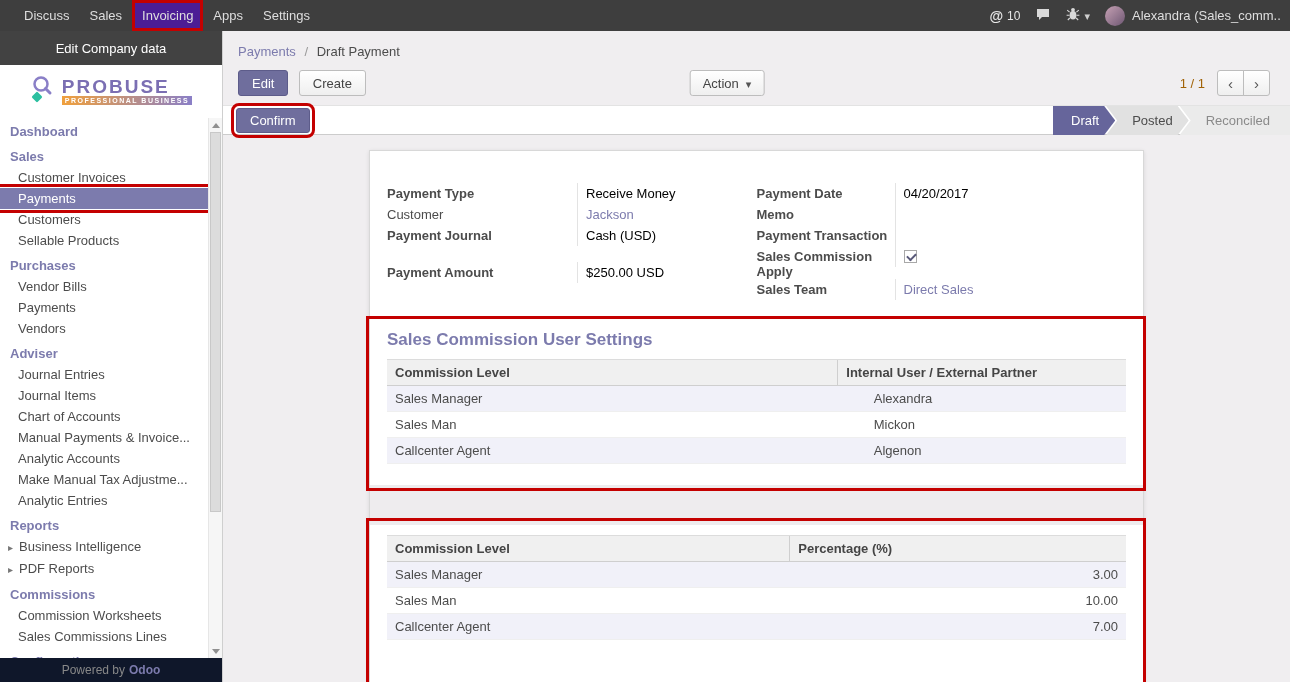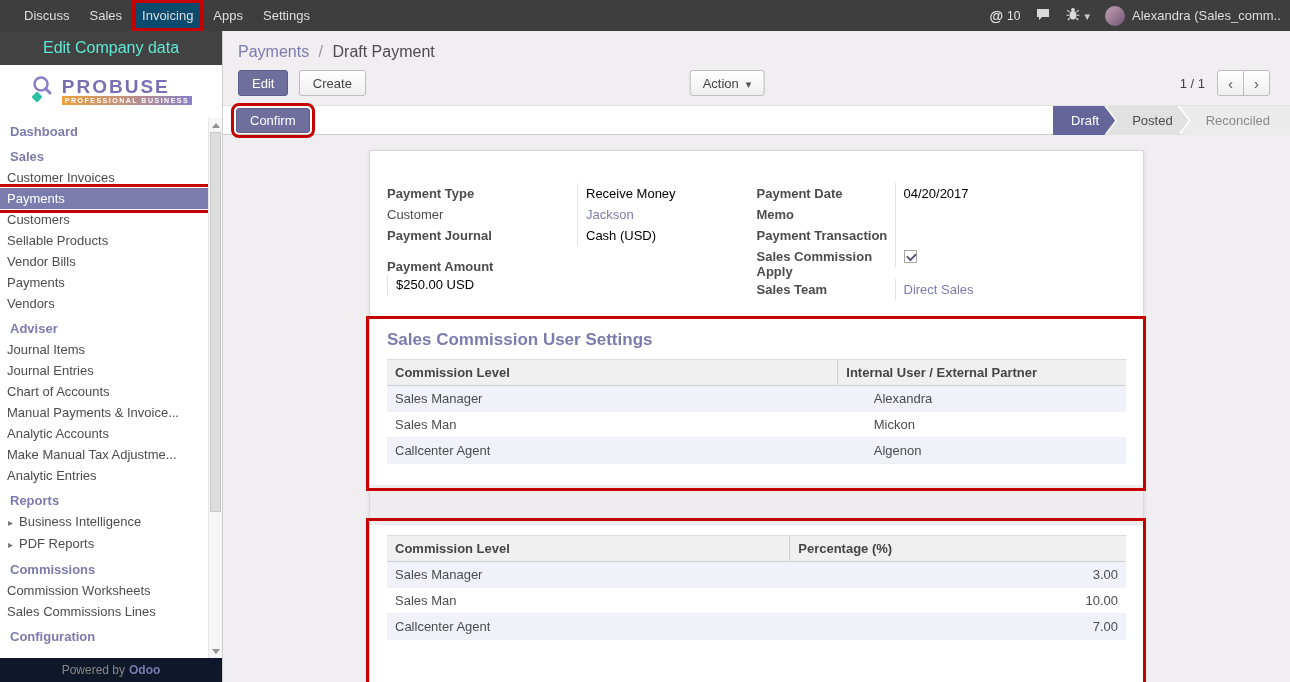--- a/index.html
+++ b/index.html
@@ -4,89 +4,89 @@
 <style>
   * { margin:0; padding:0; box-sizing:border-box; }
   html,body { width:1290px; height:682px; overflow:hidden; }
   body { font-family:"Liberation Sans","DejaVu Sans",sans-serif; background:#e9e7e9; }
   .page { position:relative; width:1290px; height:682px; overflow:hidden; background:#f0eef0; }
 
   
   .topbar { position:absolute; top:0; left:0; right:0; height:31px; background:#3e3e3e; color:#dedede; font-size:13px; display:flex; justify-content:space-between; z-index:10; }
   .topbar-menus { display:flex; align-items:stretch; padding-left:14px; }
   .tmenu { display:flex; align-items:center; padding:0 10px; cursor:pointer; white-space:nowrap; }
-  .tmenu.active { background:#0c4a6e; }
+  .tmenu.active { background:#4c1d95; }
   .topbar-right { display:flex; align-items:center; gap:15px; padding-right:10px; }
   .systray-item { display:flex; align-items:center; gap:4px; cursor:pointer; }
   .at-icon::before { content:"@"; font-weight:bold; font-size:14px; color:#e6e6e6; }
   .count { font-size:12px; color:#e6e6e6; }
   .caret-down::before { content:"▾"; font-size:11px; color:#cfcfcf; }
   .user-menu { display:flex; align-items:center; gap:7px; cursor:pointer; max-width:175px; }
   .avatar { width:20px; height:20px; border-radius:50%; background:linear-gradient(135deg,#c6a1b4,#6e5773); flex:none; }
   .user-name { white-space:nowrap; overflow:hidden; }
 
   
   .sidebar { position:absolute; top:31px; left:0; width:223px; bottom:0; background:#fff; border-right:1px solid #cfcfcf; z-index:5; }
-  .edit-company { height:34px; background:#424242; color:#5eead4; font-size:16px; display:flex; align-items:center; justify-content:center; cursor:pointer; }
+  .edit-company { height:34px; background:#424242; color:#ffffff; font-size:13px; display:flex; align-items:center; justify-content:center; cursor:pointer; }
   .logo { height:53px; display:flex; align-items:center; justify-content:center; gap:6px; cursor:pointer; }
   .logo-name { font-size:19px; font-weight:bold; color:#7b6fb3; letter-spacing:2px; line-height:18px; }
   .logo-tagline { font-size:7px; font-weight:bold; letter-spacing:1.5px; color:#fff; background:linear-gradient(90deg,#f0a03c,#8a7fc7); padding:1px 3px; text-align:center; }
   .side-menu { position:absolute; top:87px; left:0; right:14px; bottom:24px; overflow:hidden; font-size:13px; }
   .smenu-section { color:#7c7bad; font-weight:bold; padding:3px 0 3px 10px; margin-top:4px; line-height:15px; cursor:pointer; white-space:nowrap; }
   .smenu-section:first-child { margin-top:3px; }
-  .smenu-item { padding:3px 0 3px 7px; line-height:15px; color:#4c4c4c; cursor:pointer; white-space:nowrap; overflow:hidden; }
+  .smenu-item { padding:3px 0 3px 18px; line-height:15px; color:#4c4c4c; cursor:pointer; white-space:nowrap; overflow:hidden; }
   .smenu-item.selected { background:#7c7bad; color:#fff; }
   .smenu-item.expandable { padding-left:8px; }
   .caret-right { display:inline-block; width:11px; }
   .caret-right::before { content:"▸"; font-size:10px; color:#777; }
   .side-scrollbar { position:absolute; top:87px; right:0; width:14px; bottom:24px; background:#f6f6f6; border-left:1px solid #e6e6e6; }
   .sb-arrow { position:absolute; left:0; width:100%; height:14px; display:flex; align-items:center; justify-content:center; cursor:pointer; }
   .sb-arrow.up { top:0; }
   .sb-arrow.down { bottom:0; }
   .sb-arrow.up::before { content:""; border-left:4px solid transparent; border-right:4px solid transparent; border-bottom:5px solid #909090; }
   .sb-arrow.down::before { content:""; border-left:4px solid transparent; border-right:4px solid transparent; border-top:5px solid #909090; }
   .sb-thumb { position:absolute; top:14px; left:1px; right:1px; height:380px; background:#dcdcdc; border:1px solid #c8c8c8; cursor:grab; }
   .powered { position:absolute; bottom:0; left:0; right:0; height:24px; background:#0f172a; display:flex; align-items:center; justify-content:center; gap:4px; font-size:12px; color:#888; }
   .powered a { color:#7c7bad; font-weight:bold; text-decoration:none; cursor:pointer; }
 
   
   .main { position:absolute; top:31px; left:223px; right:0; bottom:0; background:#f0eef0; }
-  .breadcrumb-row { padding:11px 0 0 15px; font-size:16px; line-height:19px; }
+  .breadcrumb-row { padding:11px 0 0 15px; font-size:13px; line-height:19px; }
   .bc-link { color:#7c7bad; cursor:pointer; }
   .bc-sep { color:#999; margin:0 5px; }
   .bc-current { color:#4c4c4c; }
 
   .control-row { position:relative; margin:9px 14px 0 15px; height:28px; }
   .btn { display:inline-flex; align-items:center; justify-content:center; height:26px; padding:0 13px; font-size:13px; border:1px solid #bdbdbd; background:linear-gradient(#ffffff,#efefef); color:#444; border-radius:3px; cursor:pointer; font-family:inherit; }
   .btn.primary { background:#6f6e9d; border-color:#5d5c8a; color:#fff; }
   .btn + .btn { margin-left:6px; }
   .action-dd { position:absolute; left:calc(50% - 30px); transform:translateX(-50%); top:0; height:26px; display:inline-flex; align-items:center; gap:7px; padding:0 12px; font-size:13px; color:#444; border:1px solid #bdbdbd; background:linear-gradient(#ffffff,#efefef); border-radius:3px; cursor:pointer; }
   .action-dd .caret-down::before { color:#555; }
   .pager { position:absolute; right:6px; top:0; display:flex; align-items:center; }
-  .pager-value { font-size:13px; color:#404040; margin-right:12px; }
+  .pager-value { font-size:13px; color:#a16207; margin-right:12px; }
   .pager-btn { width:27px; height:26px; border:1px solid #bdbdbd; background:linear-gradient(#ffffff,#efefef); color:#555; font-size:15px; display:inline-flex; align-items:center; justify-content:center; cursor:pointer; }
   .pager-btn.prev { border-radius:3px 0 0 3px; }
   .pager-btn.next { border-radius:0 3px 3px 0; margin-left:-1px; }
   .pager-btn.prev::before { content:"‹"; }
   .pager-btn.next::before { content:"›"; }
 
   .statusbar { position:absolute; top:74px; left:0; right:0; height:30px; background:#fff; border-top:1px solid #e3e3e3; border-bottom:1px solid #cccccc; z-index:2; }
   .confirm-btn { margin:2px 0 0 13px; height:25px; }
   .pills { position:absolute; right:0; top:0; height:29px; display:flex; }
   .pill { display:flex; align-items:center; padding:0 16px 0 18px; font-size:13px; position:relative; }
   .pill.s-active { background:#66659b; color:#fff; z-index:3; clip-path:polygon(0 0, calc(100% - 11px) 0, 100% 50%, calc(100% - 11px) 100%, 0 100%); }
   .pill.s-next { background:#e1e1e1; color:#4c4c4c; z-index:2; margin-left:-9px; padding-left:26px; clip-path:polygon(0 0, calc(100% - 11px) 0, 100% 50%, calc(100% - 11px) 100%, 0 100%, 11px 50%); }
   .pill.s-last { background:#ebebeb; color:#8a8a8a; z-index:1; margin-left:-9px; padding-left:26px; padding-right:20px; clip-path:polygon(0 0, 100% 0, 100% 100%, 0 100%, 11px 50%); }
 
   
   .sheet { position:absolute; top:119px; left:146px; width:775px; height:563px; background:#fff; border:1px solid #d8d8d8; border-bottom:none; box-shadow:0 1px 4px rgba(0,0,0,0.10); padding:0 17px; overflow:hidden; }
   .fields { display:flex; padding-top:32px; }
   .fcol { width:50%; }
   .frow { display:flex; align-items:flex-start; min-height:21px; }
-  .frow.gap { margin-top:10px;flex-direction:column; }
+  .frow.gap { margin-top:16px; }
   .flabel { width:190px; flex:none; font-size:13px; color:#4c4c4c; padding:3px 6px 0 0; line-height:15px; }
   .fcol.right .flabel { width:138px; }
   .flabel.bold { font-weight:bold; }
   .fvalue { flex:1; border-left:1px solid #e3e3e3; padding:3px 0 3px 8px; font-size:13px; color:#000000; line-height:15px; min-height:21px; }
   .fvalue.link { color:#7c7bad; cursor:pointer; }
   .checkbox { display:inline-block; width:13px; height:13px; border:1px solid #a8a8a8; background:#fff; position:relative; vertical-align:top; margin-top:1px; cursor:pointer; }
   .checkbox.checked::after { content:""; position:absolute; left:2px; top:2px; width:7px; height:4px; border-left:2px solid #595979; border-bottom:2px solid #595979; transform:rotate(-45deg); }
 
   .section-title { color:#7c7bad; font-size:17px; font-weight:bold; line-height:20px; margin-bottom:9px; }
   .section.first { margin-top:30px; }
@@ -168,26 +168,27 @@
       </span>
     </div>
 
     <nav class="side-menu">
       <div class="smenu-section">Dashboard</div>
       <div class="smenu-section">Sales</div>
       <div class="smenu-item">Customer Invoices</div>
       <div class="smenu-item selected anno-outline">Payments</div>
       <div class="smenu-item">Customers</div>
       <div class="smenu-item">Sellable Products</div>
+      <div class="smenu-section">Purchases</div>
       <div class="smenu-item">Vendor Bills</div>
       <div class="smenu-item">Payments</div>
       <div class="smenu-item">Vendors</div>
       <div class="smenu-section">Adviser</div>
+      <div class="smenu-item">Journal Entries</div>
       <div class="smenu-item">Journal Items</div>
-      <div class="smenu-item">Journal Entries</div>
       <div class="smenu-item">Chart of Accounts</div>
       <div class="smenu-item">Manual Payments &amp; Invoice...</div>
       <div class="smenu-item">Analytic Accounts</div>
       <div class="smenu-item">Make Manual Tax Adjustme...</div>
       <div class="smenu-item">Analytic Entries</div>
       <div class="smenu-section">Reports</div>
       <div class="smenu-item expandable"><span class="caret-right"></span><span>Business Intelligence</span></div>
       <div class="smenu-item expandable"><span class="caret-right"></span><span>PDF Reports</span></div>
       <div class="smenu-section">Commissions</div>
       <div class="smenu-item">Commission Worksheets</div>

